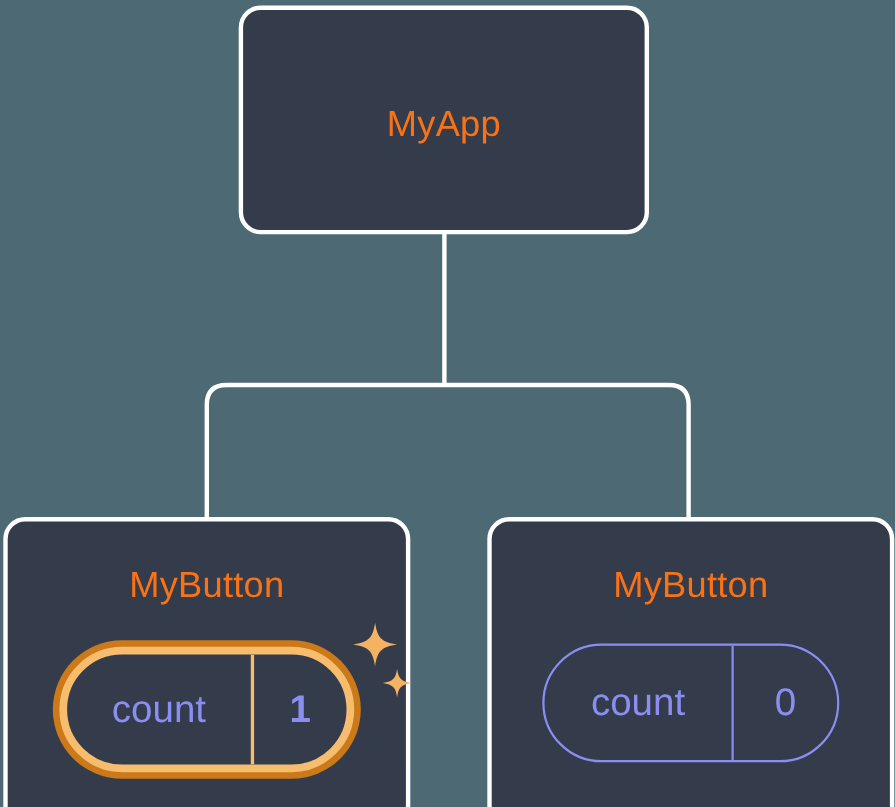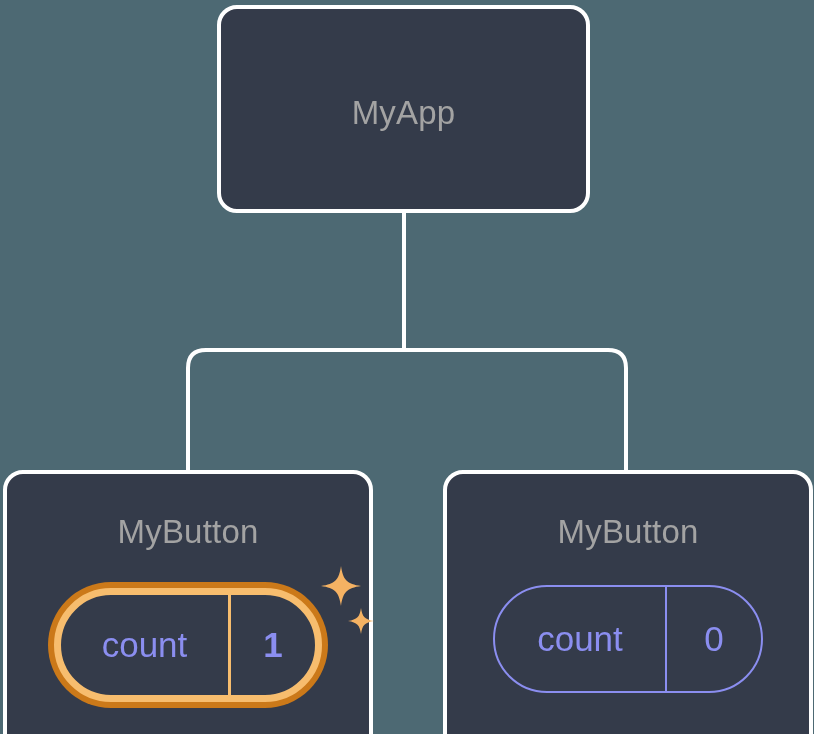--- a/index.html
+++ b/index.html
@@ -49,21 +49,21 @@
     top: 470px;
     width: 370px;
     height: 290px;
   }
 
   .node-title {
     position: absolute;
     left: 0;
     right: 0;
     text-align: center;
-    color: #a3a3a3;
+    color: #f97316;
     font-size: 33px;
     font-weight: 400;
     letter-spacing: 0.2px;
     white-space: nowrap;
   }
   .node-root .node-title { top: 85px; }
   .node-child-left .node-title,
   .node-child-right .node-title { top: 39px; }
 
   

